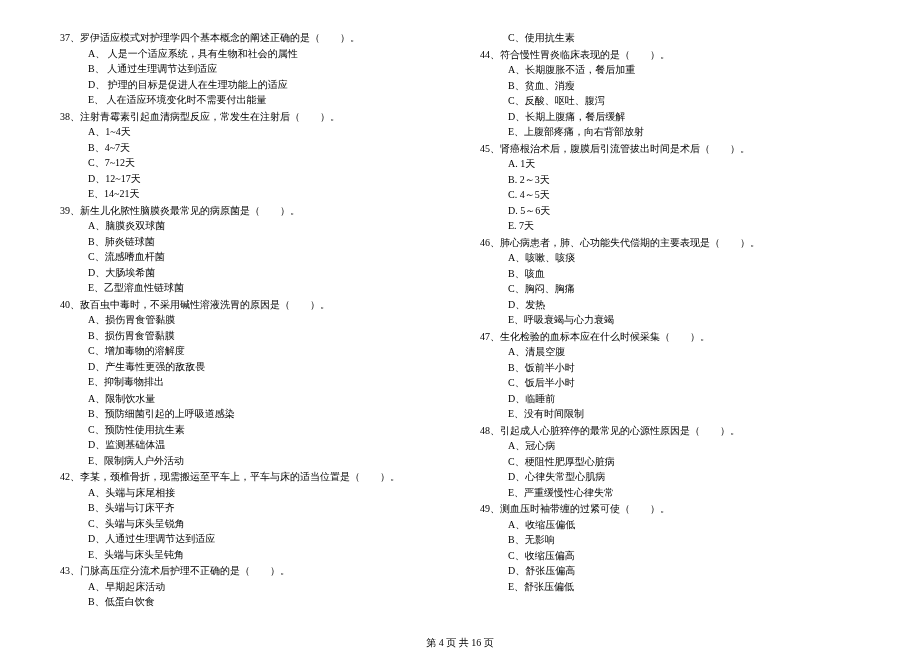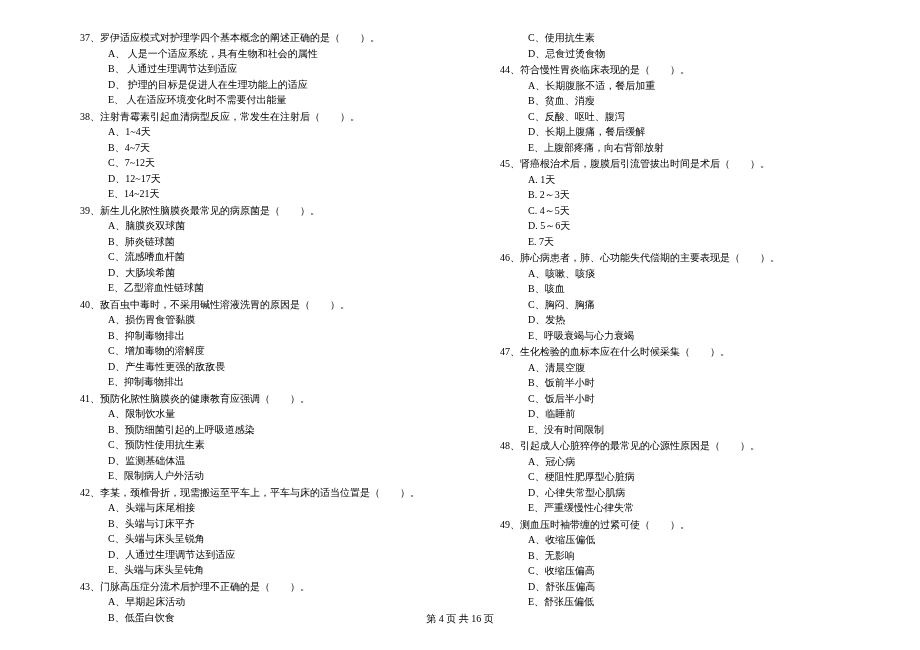--- a/index.html
+++ b/index.html
@@ -21,31 +21,30 @@
       display: flex;
       gap: 40px;
       height: 580px;
     }
     .col {
       flex: 1;
       line-height: 1.55;
     }
     .question {
       margin-bottom: 1px;
-      margin-left: 20px;
     }
     .q-stem {
       padding-left: 0;
     }
     .q-option {
       padding-left: 28px;
     }
     .footer {
       position: absolute;
-      bottom: 24px;
+      bottom: 0;
       left: 0;
       right: 0;
       text-align: center;
       font-size: 10px;
     }
   </style>
 </head>
 <body>
 
 <div class="columns">
@@ -73,28 +72,27 @@
       <div class="q-option">A、脑膜炎双球菌</div>
       <div class="q-option">B、肺炎链球菌</div>
       <div class="q-option">C、流感嗜血杆菌</div>
       <div class="q-option">D、大肠埃希菌</div>
       <div class="q-option">E、乙型溶血性链球菌</div>
     </div>
 
     <div class="question">
       <div class="q-stem">40、敌百虫中毒时，不采用碱性溶液洗胃的原因是（　　）。</div>
       <div class="q-option">A、损伤胃食管黏膜</div>
-      <div class="q-option">B、抑制毒物排出</div>
+      <div class="q-option">B、损伤胃食管黏膜</div>
       <div class="q-option">C、增加毒物的溶解度</div>
       <div class="q-option">D、产生毒性更强的敌敌畏</div>
       <div class="q-option">E、抑制毒物排出</div>
     </div>
 
     <div class="question">
-      <div class="q-stem">41、预防化脓性脑膜炎的健康教育应强调（　　）。</div>
       <div class="q-option">A、限制饮水量</div>
       <div class="q-option">B、预防细菌引起的上呼吸道感染</div>
       <div class="q-option">C、预防性使用抗生素</div>
       <div class="q-option">D、监测基础体温</div>
       <div class="q-option">E、限制病人户外活动</div>
     </div>
 
     <div class="question">
       <div class="q-stem">42、李某，颈椎骨折，现需搬运至平车上，平车与床的适当位置是（　　）。</div>
       <div class="q-option">A、头端与床尾相接</div>
@@ -109,21 +107,20 @@
       <div class="q-option">A、早期起床活动</div>
       <div class="q-option">B、低蛋白饮食</div>
     </div>
 
   </div>
 
   <div class="col">
 
     <div class="question">
       <div class="q-option">C、使用抗生素</div>
-      <div class="q-option">D、忌食过烫食物</div>
     </div>
 
     <div class="question">
       <div class="q-stem">44、符合慢性胃炎临床表现的是（　　）。</div>
       <div class="q-option">A、长期腹胀不适，餐后加重</div>
       <div class="q-option">B、贫血、消瘦</div>
       <div class="q-option">C、反酸、呕吐、腹泻</div>
       <div class="q-option">D、长期上腹痛，餐后缓解</div>
       <div class="q-option">E、上腹部疼痛，向右背部放射</div>
     </div>

